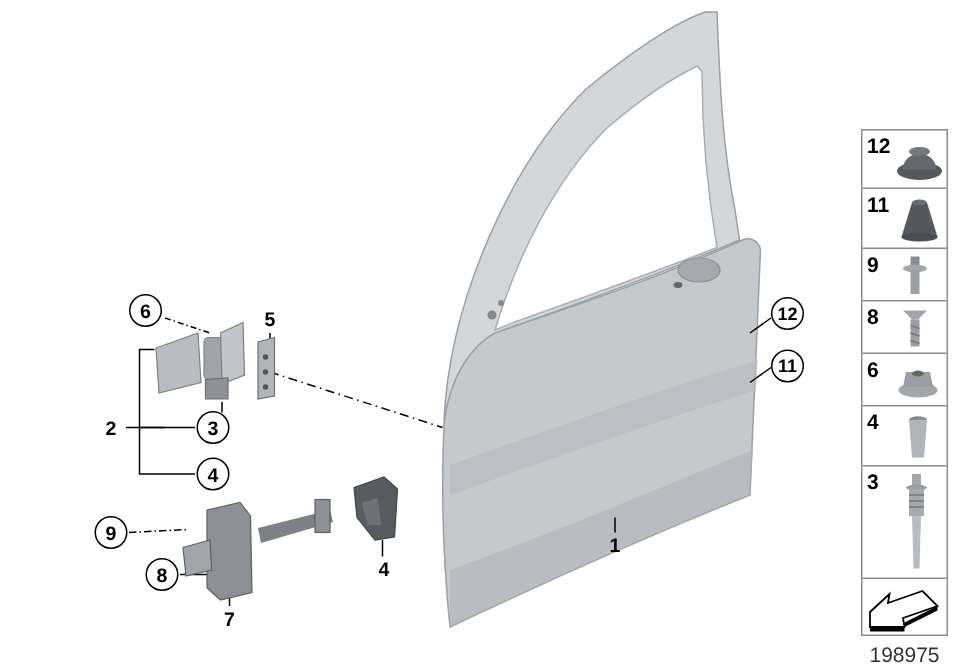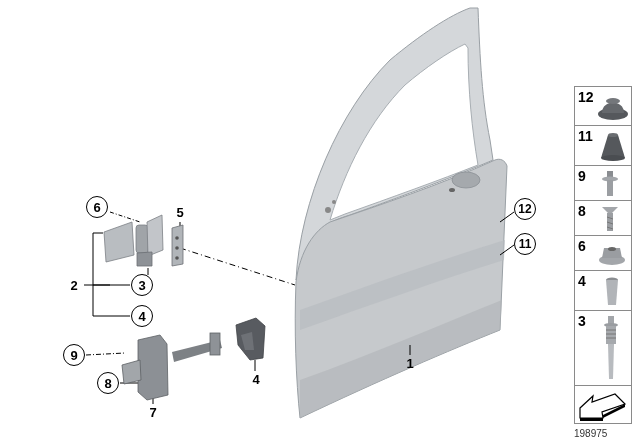--- a/index.html
+++ b/index.html
@@ -5,21 +5,21 @@
   html, body { margin:0; padding:0; background:#ffffff; }
   body { width:640px; height:448px; position:relative; overflow:hidden; font-family:"Liberation Sans", sans-serif; }
   .canvas { position:absolute; left:0; top:0; width:640px; height:448px; }
   .callout { position:absolute; font-weight:bold; font-size:13px; color:#000; text-align:center; line-height:1; }
   .circ { position:absolute; width:22px; height:22px; border:1.5px solid #000; border-radius:50%; background:#fff;
           font-weight:bold; font-size:13px; display:flex; align-items:center; justify-content:center; box-sizing:border-box; }
   .panel { position:absolute; left:574px; top:86px; width:58px; height:338px; border:1px solid #8a8a8a; box-sizing:border-box; background:#fff; }
   .prow { position:absolute; left:0; width:56px; border-bottom:1px solid #8a8a8a; box-sizing:border-box; }
   .prow .num { position:absolute; left:3px; top:2px; font-weight:bold; font-size:14px; color:#000; }
   .prow svg { position:absolute; left:0; top:0; }
-  .ref { position:absolute; left:574px; top:428px; width:58px; font-size:10px; color:#333; }
+  .ref { position:absolute; left:574px; top:428px; width:58px; text-align:center; font-size:14px; color:#333; }
 </style>
 </head>
 <body>
 
 <div class="canvas">
 
   <svg width="640" height="448" style="position:absolute;left:0;top:0">
 
     <g>
       <path d="M296,280 C300,200 340,110 390,60 C420,35 450,15 470,8 L478,8 C480,60 482,100 490,140 L493,160

